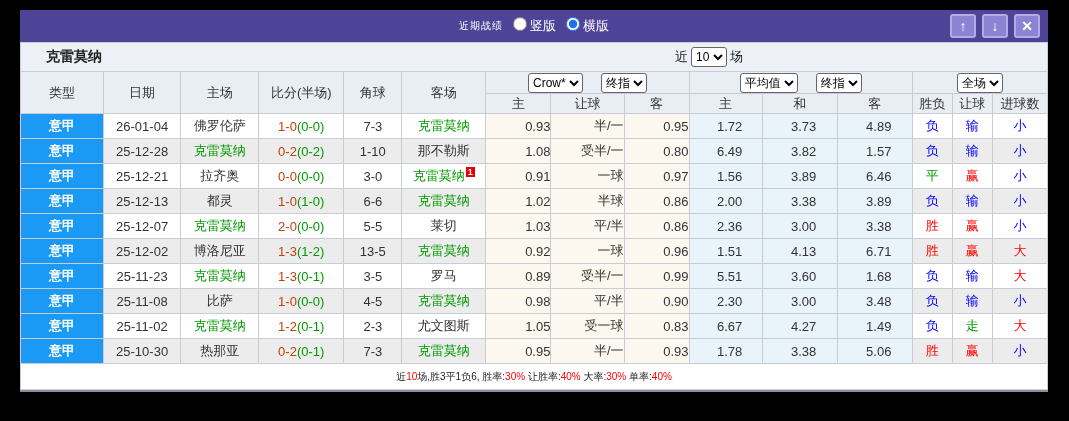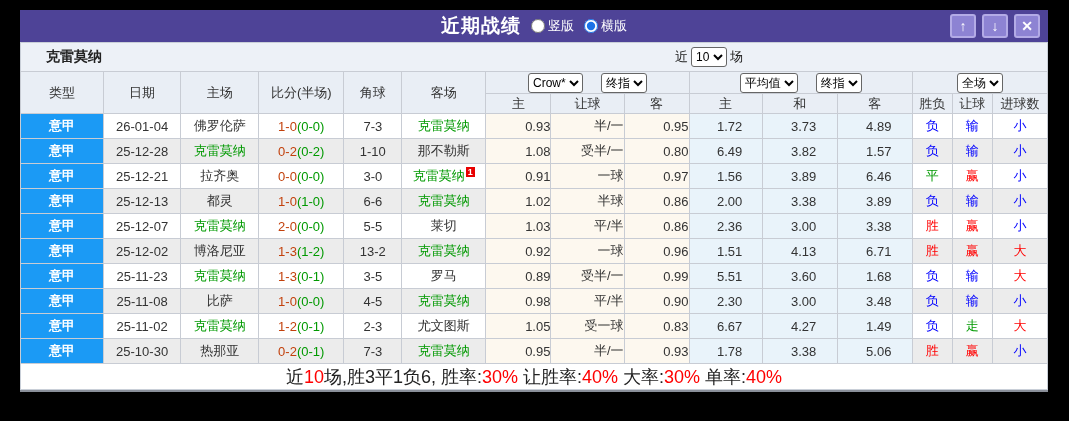--- a/index.html
+++ b/index.html
@@ -4,22 +4,22 @@
 <style>
   * { box-sizing: border-box; }
   html,body { margin:0; padding:0; background:#000; font-family:"Liberation Sans","DejaVu Sans",sans-serif; }
   .stage { position:relative; width:1069px; height:421px; background:#000; overflow:hidden; }
 
   .window { position:absolute; left:20px; top:10px; width:1028px; background:#fff; border-bottom:2px solid #8a8f99; }
 
   
   .titlebar { position:relative; height:32px; background:#4e4397; display:flex; align-items:center; }
   .titleCenter { position:absolute; left:0; right:0; display:flex; justify-content:center; align-items:center; gap:10px; color:#fff; }
-  .pageTitle { font-size:19px; font-weight:bold; letter-spacing:1px; }
-  .radioItem { display:inline-flex; align-items:center; gap:3px; font-size:13px; color:#fff; cursor:pointer; }
+  .pageTitle { font-size:10px; font-weight:normal; letter-spacing:1px; }
+  .radioItem { display:inline-flex; gap:3px; font-size:13px; color:#fff; cursor:pointer; }
   .radioItem input { margin:0; accent-color:#1a73e8; width:14px; height:14px; }
   .titleButtons { position:absolute; right:8px; top:4px; display:flex; gap:6px; }
   .tbtn { width:26px; height:24px; background:#8d83d3; border:2px solid #b3abe6; border-radius:3px; color:#fff; font-size:14px; font-weight:bold; line-height:20px; text-align:center; cursor:pointer; padding:0; }
 
   
   .filterBar { height:29px; background:#edf1f7; border:1px solid #c9cfd8; border-bottom:none; display:flex; align-items:center; font-size:13px; color:#222; }
   .teamName { margin-left:25px; font-weight:bold; font-size:14px; color:#222; }
   .filterControls { margin-left:auto; margin-right:300px; display:flex; align-items:center; gap:3px; }
   .filterControls select, .thSel select { font-size:12px; height:20px; border:1px solid #666; border-radius:3px; background:#fff; }
   .cbItem { display:inline-flex; align-items:center; cursor:pointer; margin-left:2px; }
@@ -37,21 +37,21 @@
   td.cLeague { background:#1b9af5; color:#fff; font-weight:bold; cursor:pointer; }
   td.cCream { background:#fdf8ef;text-align:right; }
   td.cBlue { background:#e9f3fa;padding-left:8px; }
   td.cTeam.self { color:#090; }
   .ft { color:#c2410c; }
   .ht { color:#090; }
   .t-r { color:#f00; } .t-b { color:#00f; } .t-g { color:#090; }
   .badge { background:#e80000; color:#fff; font-size:9px; padding:0 2px; margin-left:1px; font-weight:bold; }
 
   
-  .summaryBar { height:26px; display:flex; align-items:center; justify-content:center; background:#fff; border:1px solid #c9cfd8; border-top:none; font-size:18px; color:#222; }
+  .summaryBar { height:26px; display:flex; align-items:center; justify-content:center; background:#fff; border:1px solid #c9cfd8; border-top:none; font-size:10px; color:#222; }
   .summaryBar .red { color:#f00; }
 </style>
 </head>
 <body>
 
 <div class="stage">
   <div class="window">
 
     <div class="titlebar">
       <div class="titleCenter">
@@ -223,21 +223,21 @@
             <td class="cBlue">3.38</td>
             <td class="cBase cRes t-r">胜</td>
             <td class="cBase cRes t-r">赢</td>
             <td class="cBase cRes t-b">小</td>
           </tr>
           <tr>
             <td class="cLeague">意甲</td>
             <td class="cBase cDate">25-12-02</td>
             <td class="cBase cTeam">博洛尼亚</td>
             <td class="cBase cScore"><span class="ft">1-3</span><span class="ht">(1-2)</span></td>
-            <td class="cBase cCorner">13-2</td>
+            <td class="cBase cCorner">13-5</td>
             <td class="cBase cTeam self">克雷莫纳</td>
             <td class="cCream">0.92</td>
             <td class="cCream">一球</td>
             <td class="cCream">0.96</td>
             <td class="cBlue">1.51</td>
             <td class="cBlue">4.13</td>
             <td class="cBlue">6.71</td>
             <td class="cBase cRes t-r">胜</td>
             <td class="cBase cRes t-r">赢</td>
             <td class="cBase cRes t-r">大</td>

